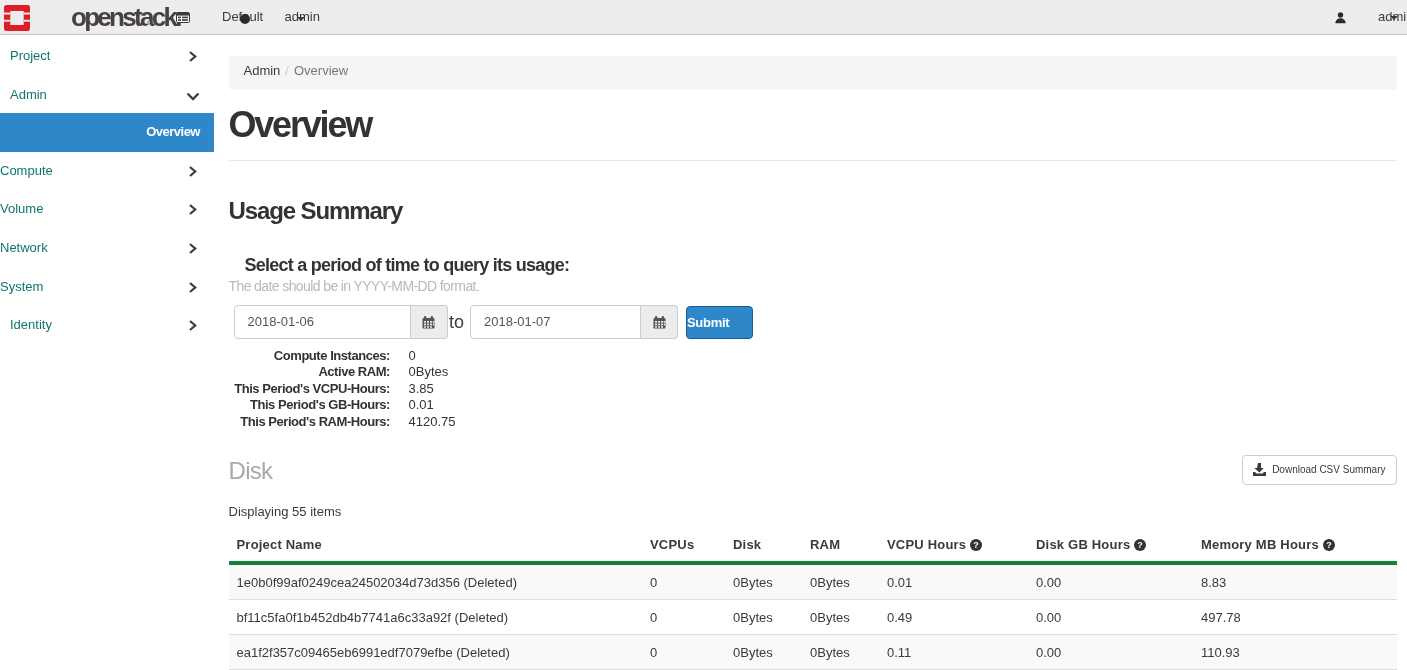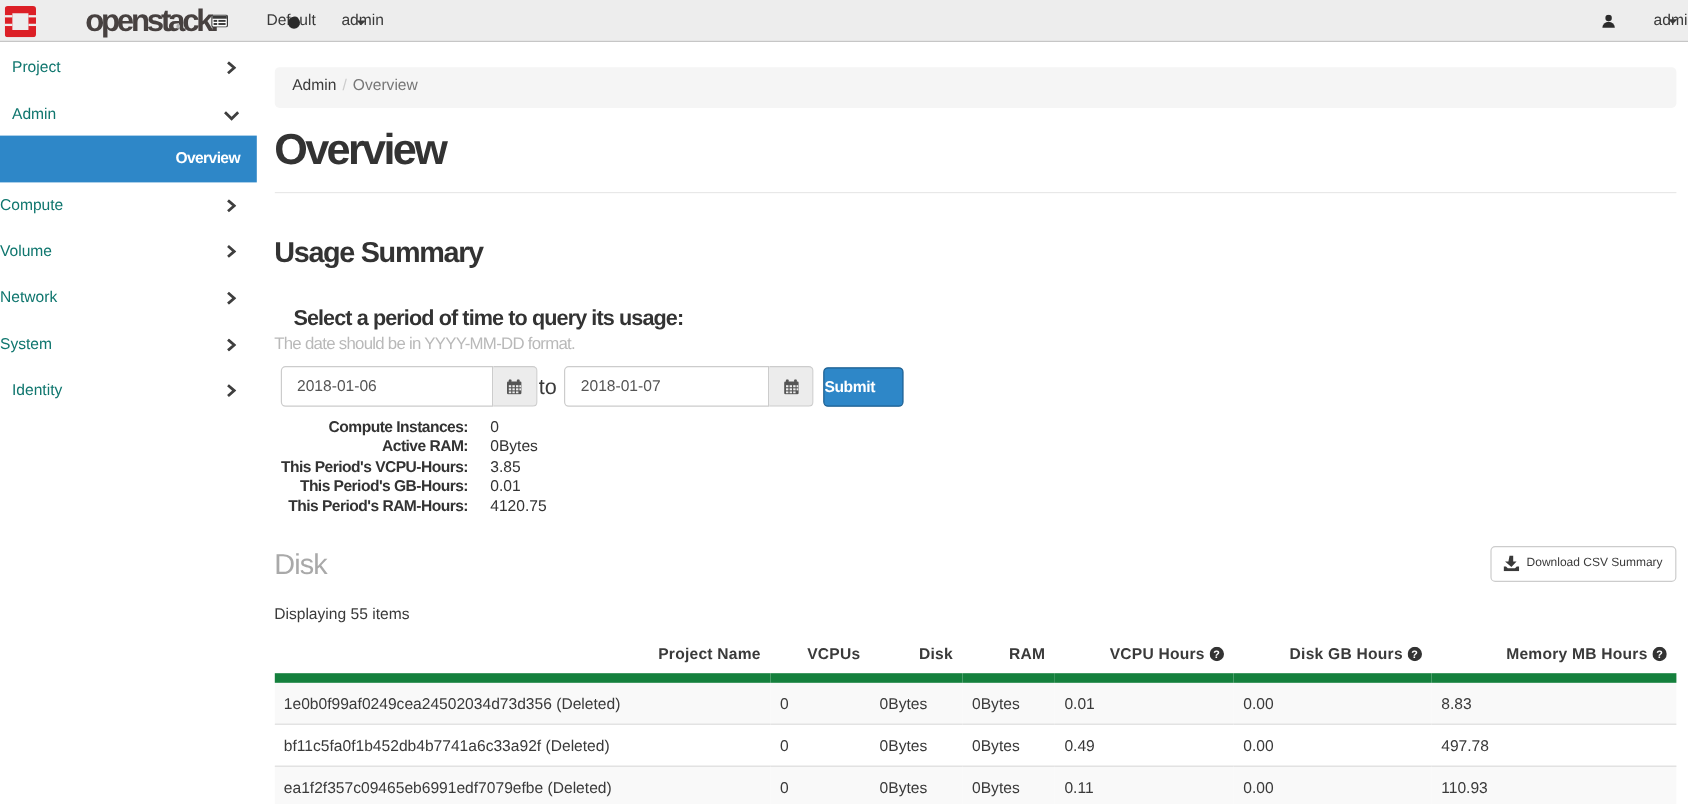--- a/index.html
+++ b/index.html
@@ -50,21 +50,21 @@
 #dl { position:absolute; left:0; top:347.5px; font-size:13px; line-height:16.65px; }
 #dl .lb { display:inline-block; width:161.5px; text-align:right; font-weight:bold; letter-spacing:-0.45px; color:#333; }
 #dl .vl { display:inline-block; margin-left:18.5px; color:#333; }
 
 #usage-h { position:absolute; left:0; top:457.5px; font-size:24px; letter-spacing:-0.7px; color:#a9a9a9; line-height:26px; }
 #dlbtn { position:absolute; right:0; top:455px; height:29.5px; border:1px solid #ccc; border-radius:4px; background:#fff; display:flex; align-items:center; padding:0 10.5px; font-size:10px; color:#3a3a3a; }
 #dlbtn svg { margin-right:6px; }
 #displaying { position:absolute; left:0; top:504px; font-size:13px; color:#3a3a3a; }
 
 table { position:absolute; left:0; top:530px; width:1168.5px; border-collapse:collapse; font-size:13px; color:#3a3a3a; }
-th { text-align:right; font-weight:bold; padding:6px 8px; border-bottom:8px solid #15803d; white-space:nowrap; line-height:18.6px; letter-spacing:0.2px;margin-left:42px; }
+th { text-align:left; font-weight:bold; padding:6px 8px; border-bottom:4px solid #15803d; white-space:nowrap; line-height:18.6px; letter-spacing:0.2px;margin-left:42px; }
 td { padding:9px 8px 6.6px; border-top:1px solid #ddd; line-height:18.6px; }
 tbody tr:last-child td { border-bottom:1px solid #ddd; }
 tbody tr:nth-child(odd) { background:#f9f9f9; }
 .qm { display:inline-block; vertical-align:-1.5px; margin-left:4px; }
 </style>
 </head>
 <body>
 <div id="nav">
   <svg id="logo" width="26" height="26" viewBox="0 0 26 26">
     <path d="M2.5 0 h21 a2.5 2.5 0 0 1 2.5 2.5 v21 a2.5 2.5 0 0 1 -2.5 2.5 h-21 a2.5 2.5 0 0 1 -2.5 -2.5 v-21 a2.5 2.5 0 0 1 2.5 -2.5 z M6.3 6 v14 h13.4 v-14 z" fill="#dc1f26" fill-rule="evenodd"></path>

